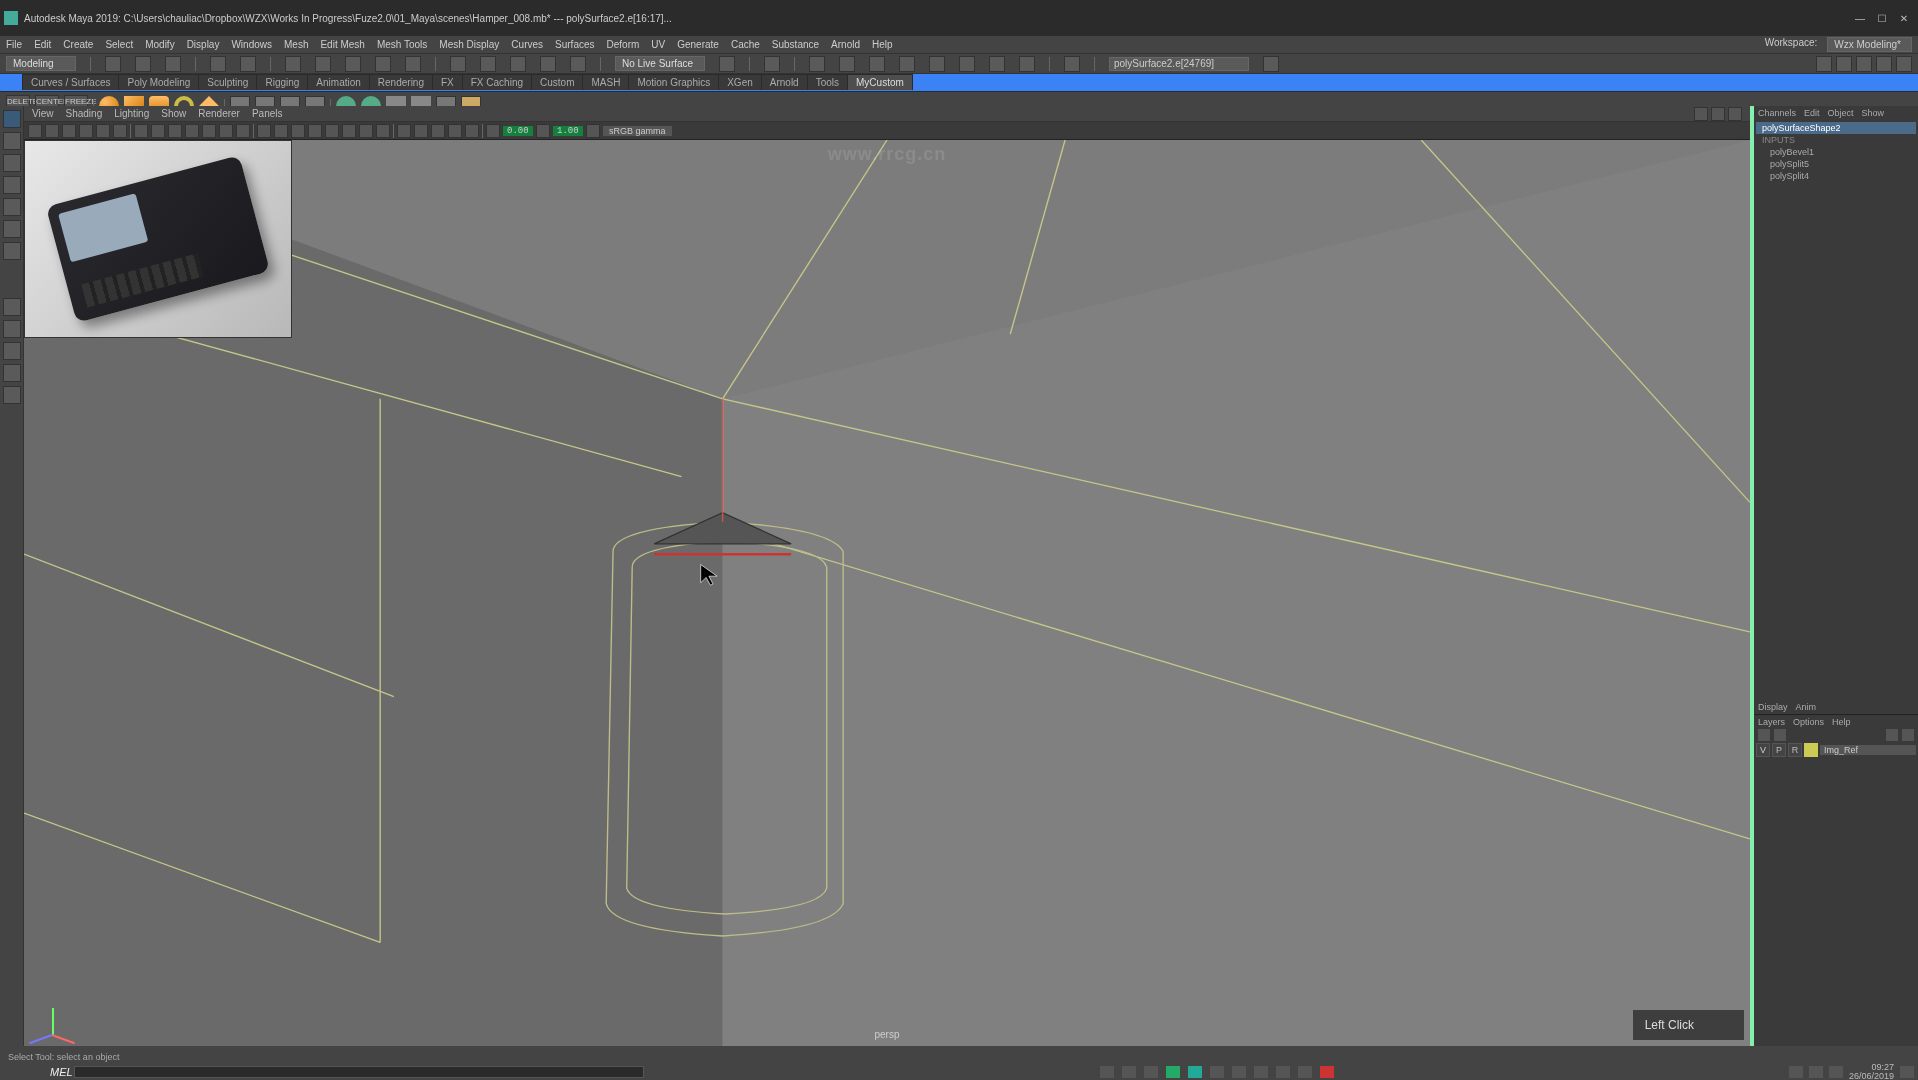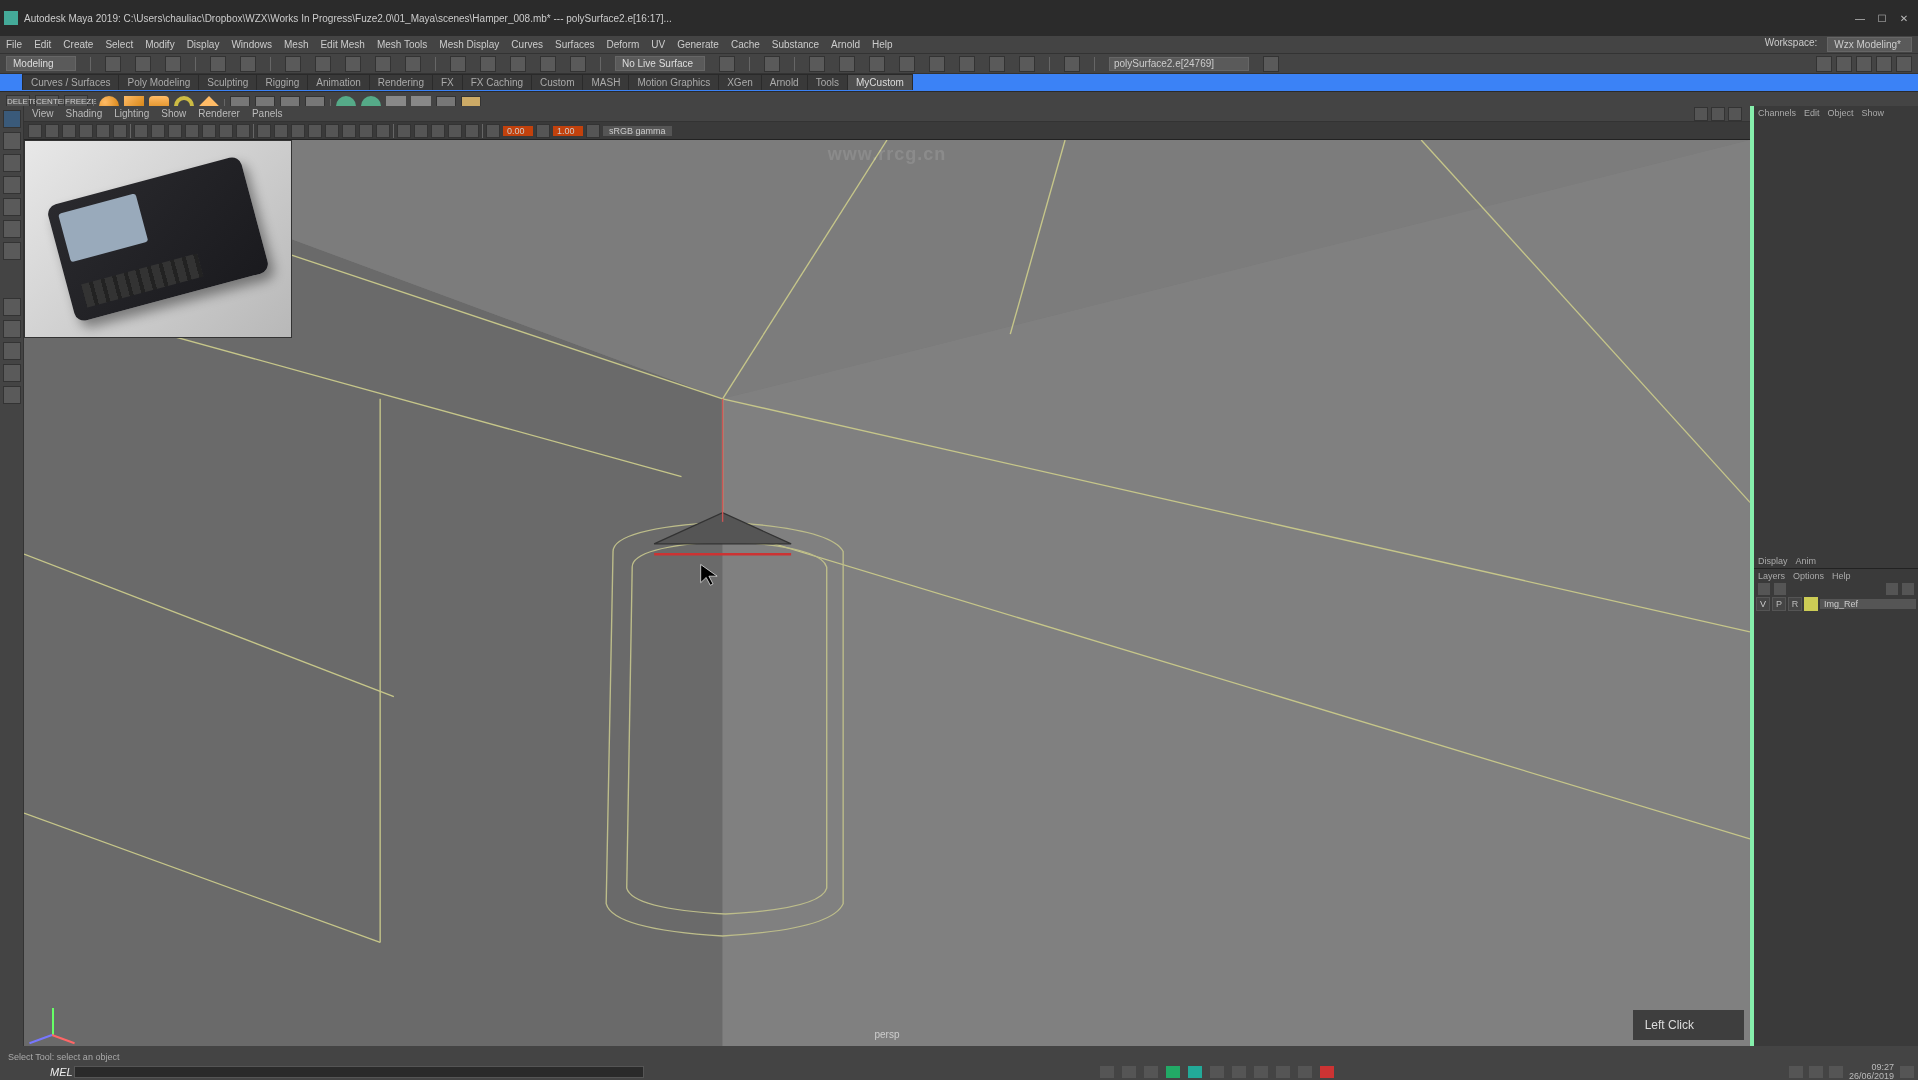--- a/index.html
+++ b/index.html
@@ -50,21 +50,21 @@
 .tool { width: 18px; height: 18px; background: #5a5a5a; border: 1px solid #333; cursor: pointer; }
 .tool.sel{background:#3a5a7a;}
 .tool-spacer{height:30px;}
 
 
 .viewport-wrap { flex: 1; display: flex; flex-direction: column; position: relative; background:#444;}
 .panel-menu { height: 16px; background: #444; display: flex; align-items: center; gap: 12px; padding: 0 8px; border-bottom:1px solid #333; }
 .panel-menu span { font-size: 10px; color: #bbb; cursor: pointer; }
 .panel-toolbar { height: 18px; background: #3a3a3a; display: flex; align-items: center; gap: 3px; padding: 0 4px; border-bottom:1px solid #222; }
 .pt-btn { width: 14px; height: 14px; background: #555; border: 1px solid #333; }
-.pt-num{font-size:9px;color:#ccc;background:#c2410c;padding:0 4px;min-width:30px;display:inline-block;}
+.pt-num{font-size:9px;color:#ccc;background:#15803d;padding:0 4px;min-width:30px;display:inline-block;font-family:Liberation Mono, monospace;}
 .pt-combo{font-size:9px;background:#555;padding:0 6px;color:#ccc;}
 
 .viewport { flex: 1; background: #7a7a7a; position: relative; overflow: hidden; }
 .viewport svg { position: absolute; inset: 0; width: 100%; height: 100%; }
 .persp-label { position: absolute; bottom: 6px; left: 50%; transform: translateX(-50%); font-size: 10px; color: #fff; opacity: 0.6; }
 .axis-gizmo { position: absolute; bottom: 10px; left: 10px; width: 40px; height: 40px; }
 .axis-gizmo .y{position:absolute;bottom:0;left:18px;width:2px;height:28px;background:#6f6;}
 .axis-gizmo .x{position:absolute;bottom:0;left:18px;width:24px;height:2px;background:#f66;transform-origin:left;transform:rotate(20deg);}
 .axis-gizmo .z{position:absolute;bottom:0;left:18px;width:24px;height:2px;background:#77f;transform-origin:left;transform:rotate(160deg);}
 .toast { position:absolute; right:6px; bottom:6px; background:rgba(50,50,50,0.85); color:#ddd; font-size:12px; padding:8px 50px 8px 12px;text-align:right; }
@@ -361,20 +361,27 @@
     </div>
   </div>
 
   <div class="channel-col">
     <div class="ch-menu">
       <span>Channels</span>
       <span>Edit</span>
       <span>Object</span>
       <span>Show</span>
     </div>
+    <div class="ch-list">
+      <div class="ch-item sel">polySurfaceShape2</div>
+      <div class="ch-item" style="color:#888">INPUTS</div>
+      <div class="ch-sub">polyBevel1</div>
+      <div class="ch-sub">polySplit5</div>
+      <div class="ch-sub">polySplit4</div>
+    </div>
     <div class="ch-filler"></div>
 
     <div class="layer-tabs">
       <span>Display</span>
       <span>Anim</span>
     </div>
     <div class="layer-menu">
       <span>Layers</span>
       <span>Options</span>
       <span>Help</span>

